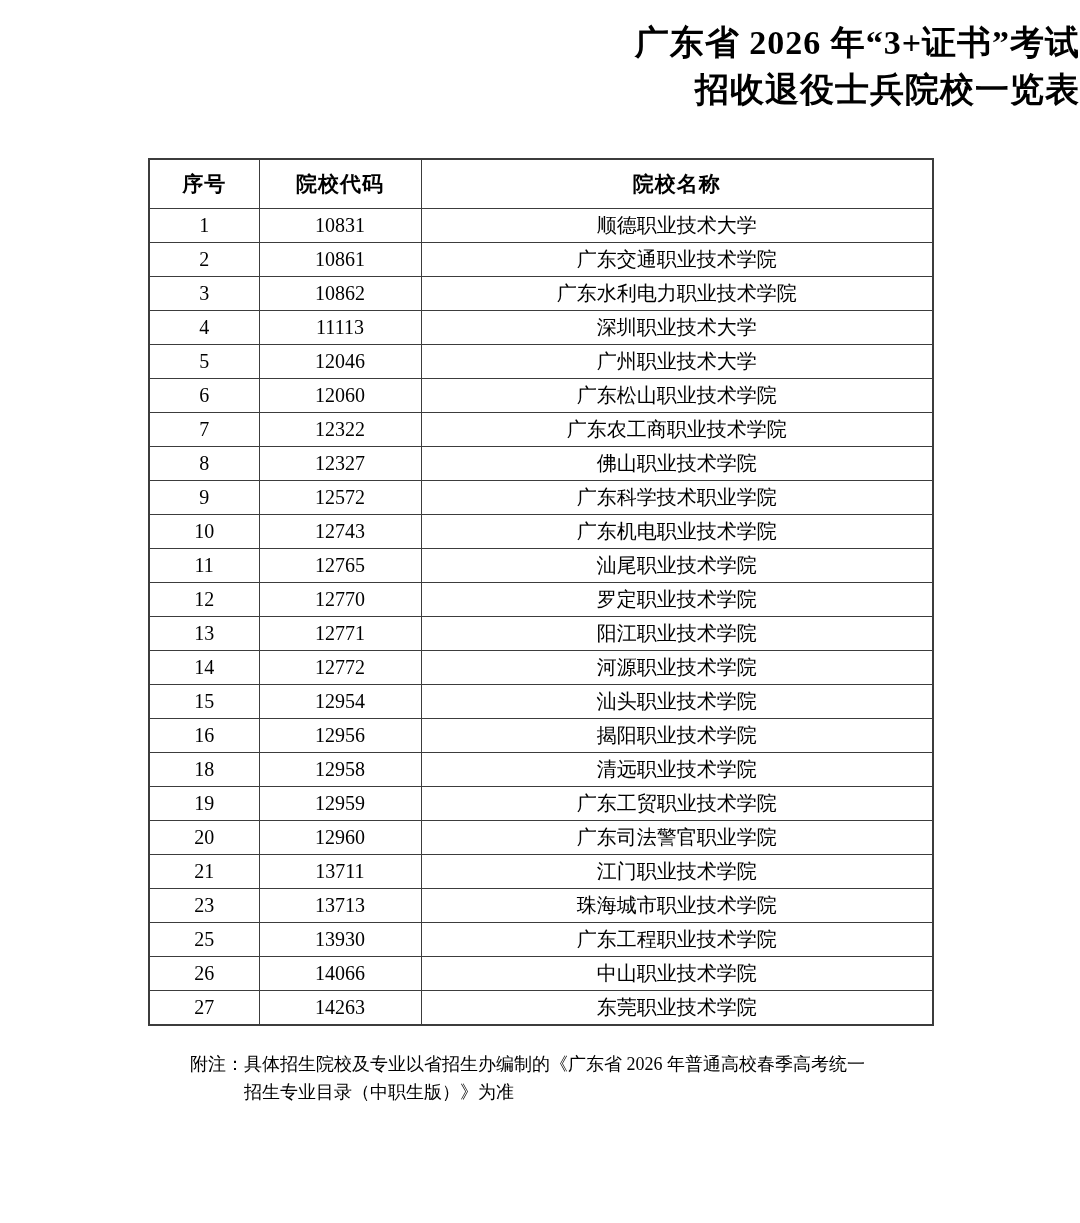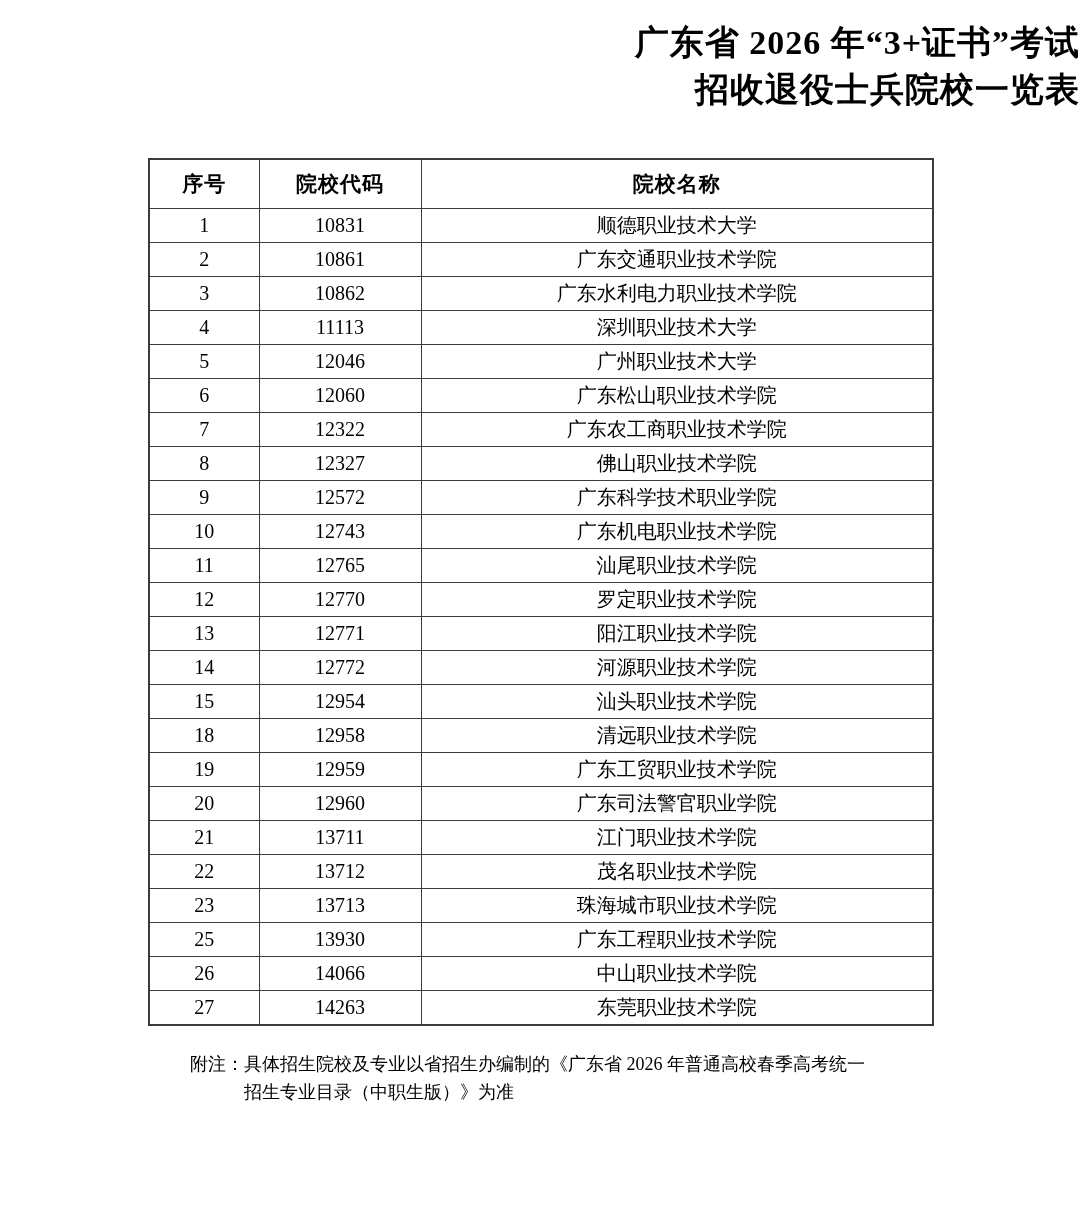--- a/index.html
+++ b/index.html
@@ -169,43 +169,43 @@
           <td>14</td>
           <td>12772</td>
           <td>河源职业技术学院</td>
         </tr>
         <tr>
           <td>15</td>
           <td>12954</td>
           <td>汕头职业技术学院</td>
         </tr>
         <tr>
+          <td>16</td>
+          <td>12956</td>
+          <td>揭阳职业技术学院</td>
+        </tr>
+        <tr>
           <td>18</td>
           <td>12958</td>
           <td>清远职业技术学院</td>
         </tr>
         <tr>
           <td>19</td>
           <td>12959</td>
           <td>广东工贸职业技术学院</td>
         </tr>
         <tr>
           <td>20</td>
           <td>12960</td>
           <td>广东司法警官职业学院</td>
         </tr>
         <tr>
           <td>21</td>
           <td>13711</td>
           <td>江门职业技术学院</td>
-        </tr>
-        <tr>
-          <td>22</td>
-          <td>13712</td>
-          <td>茂名职业技术学院</td>
         </tr>
         <tr>
           <td>23</td>
           <td>13713</td>
           <td>珠海城市职业技术学院</td>
         </tr>
         <tr>
           <td>25</td>
           <td>13930</td>
           <td>广东工程职业技术学院</td>

